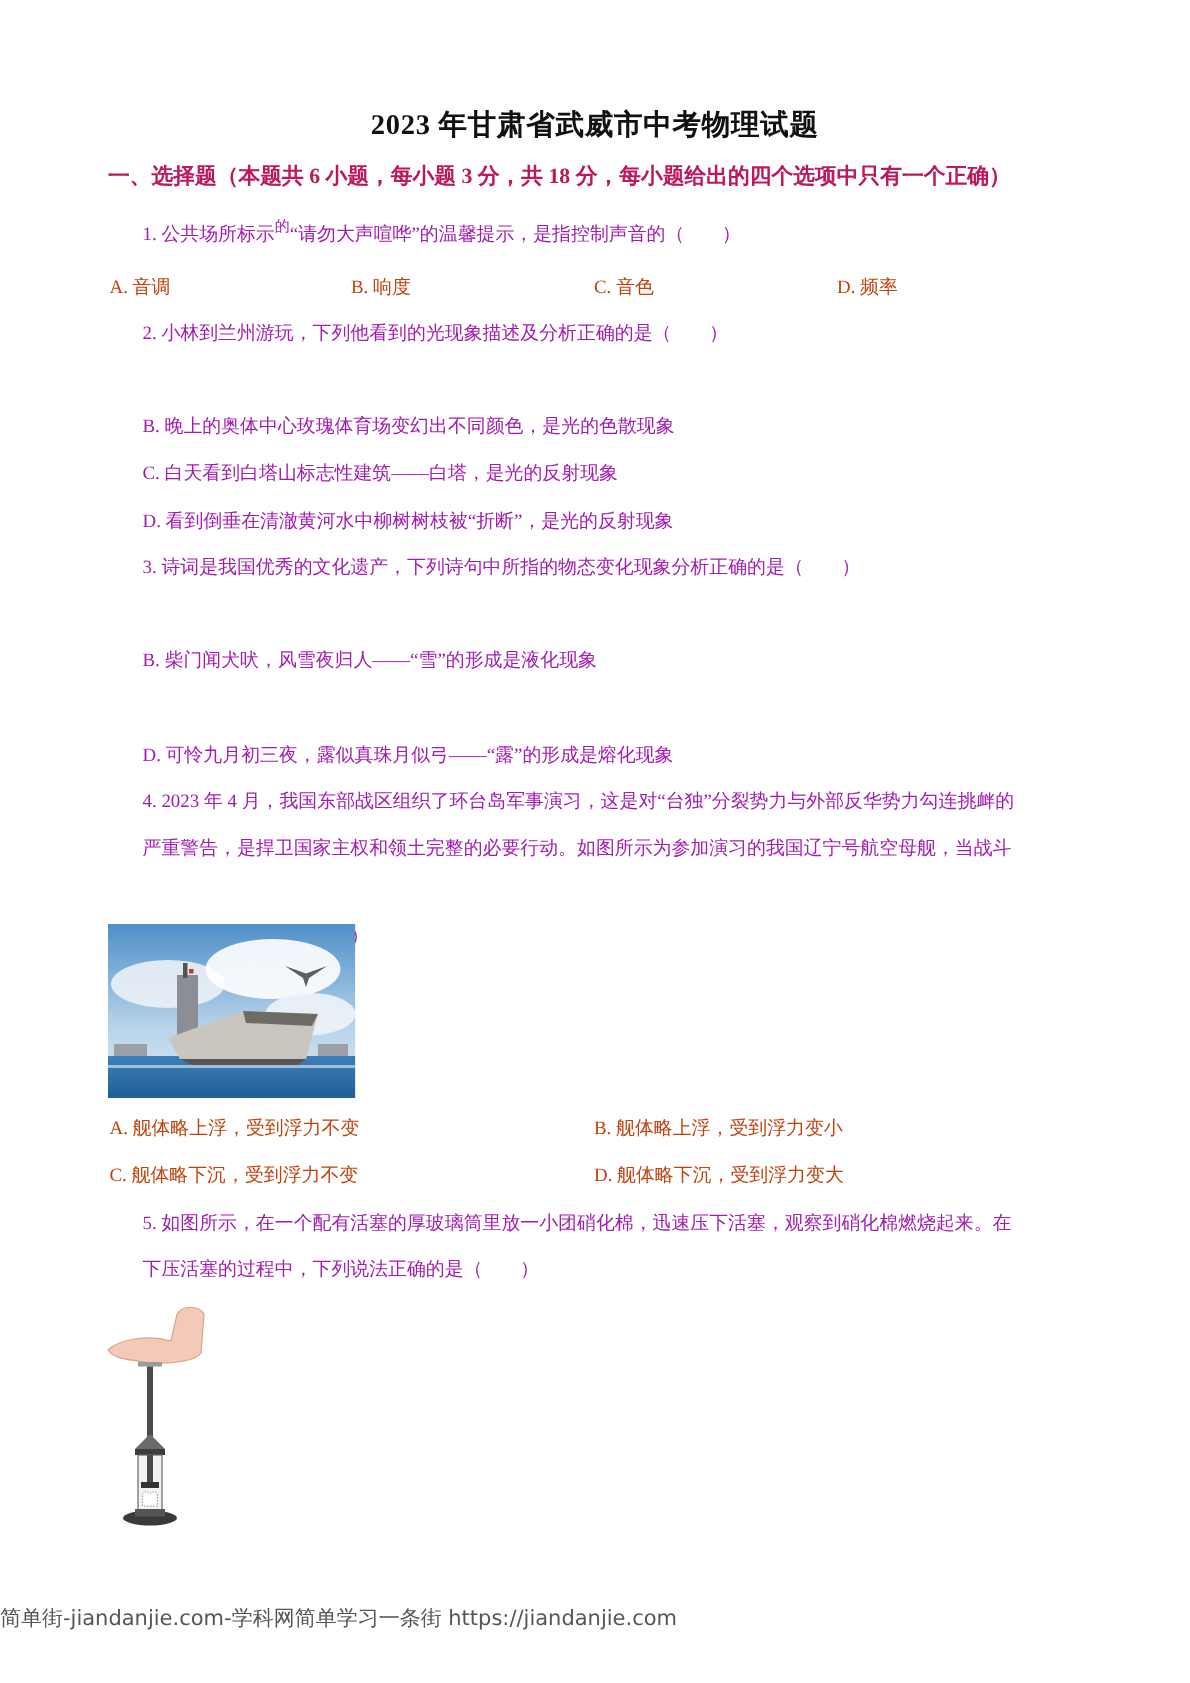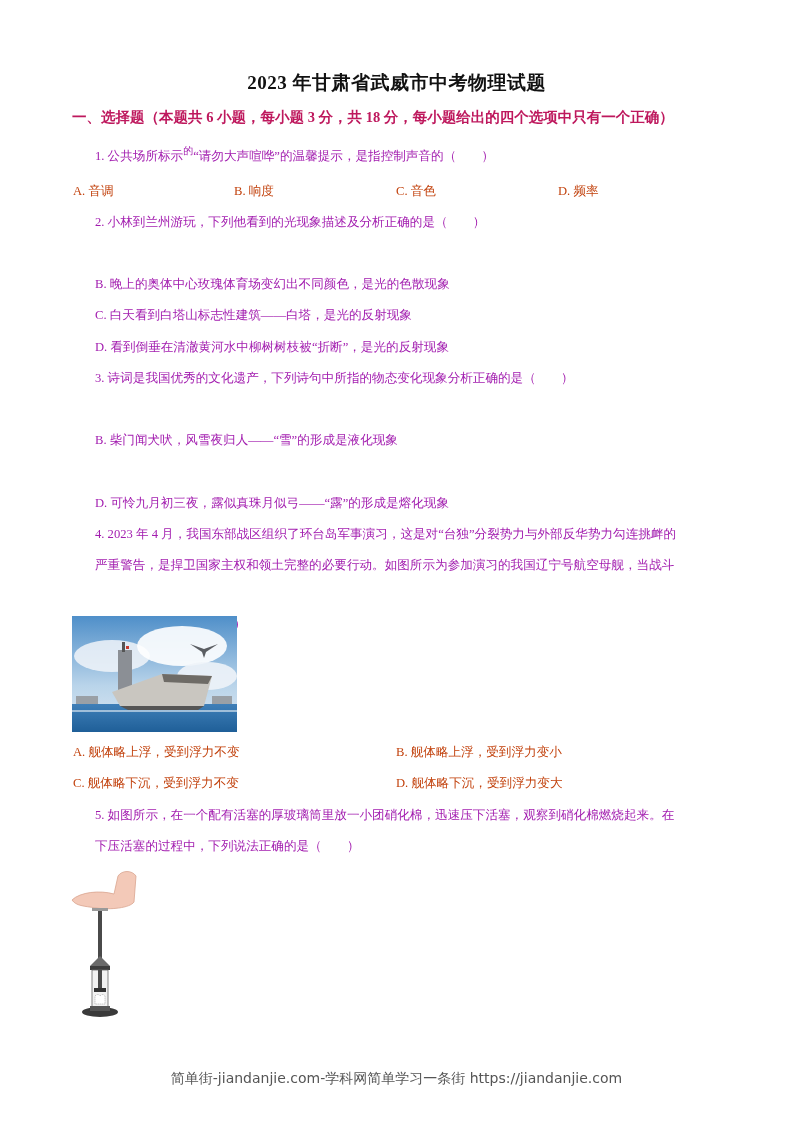--- a/index.html
+++ b/index.html
@@ -27,21 +27,21 @@
   }
   .sup { font-size: 10px; position: relative; top: -6px; }
   .opt { position: absolute; white-space: nowrap; font-size: 12.6px; color: #c2410c;
     font-family: "Liberation Serif", "DejaVu Serif", serif; }
   .ship {
     position: absolute; left: 72px; top: 616px; width: 165px; height: 116px;
     overflow: hidden;
   }
   .piston { position: absolute; left: 70px; top: 866px; width: 70px; height: 156px; }
   .footer {
-    position: absolute; left: 0; top: 1070px; width: 793px; text-align: center;
+    position: absolute; left: 0; top: 1070px; width: 793px; 
     font-family: "DejaVu Sans", "Liberation Sans", sans-serif;
     font-size: 14px; color: #555;
   }
 </style>
 </head>
 <body>
 
 <div class="page">
 
   <div class="title">2023 年甘肃省武威市中考物理试题</div>

